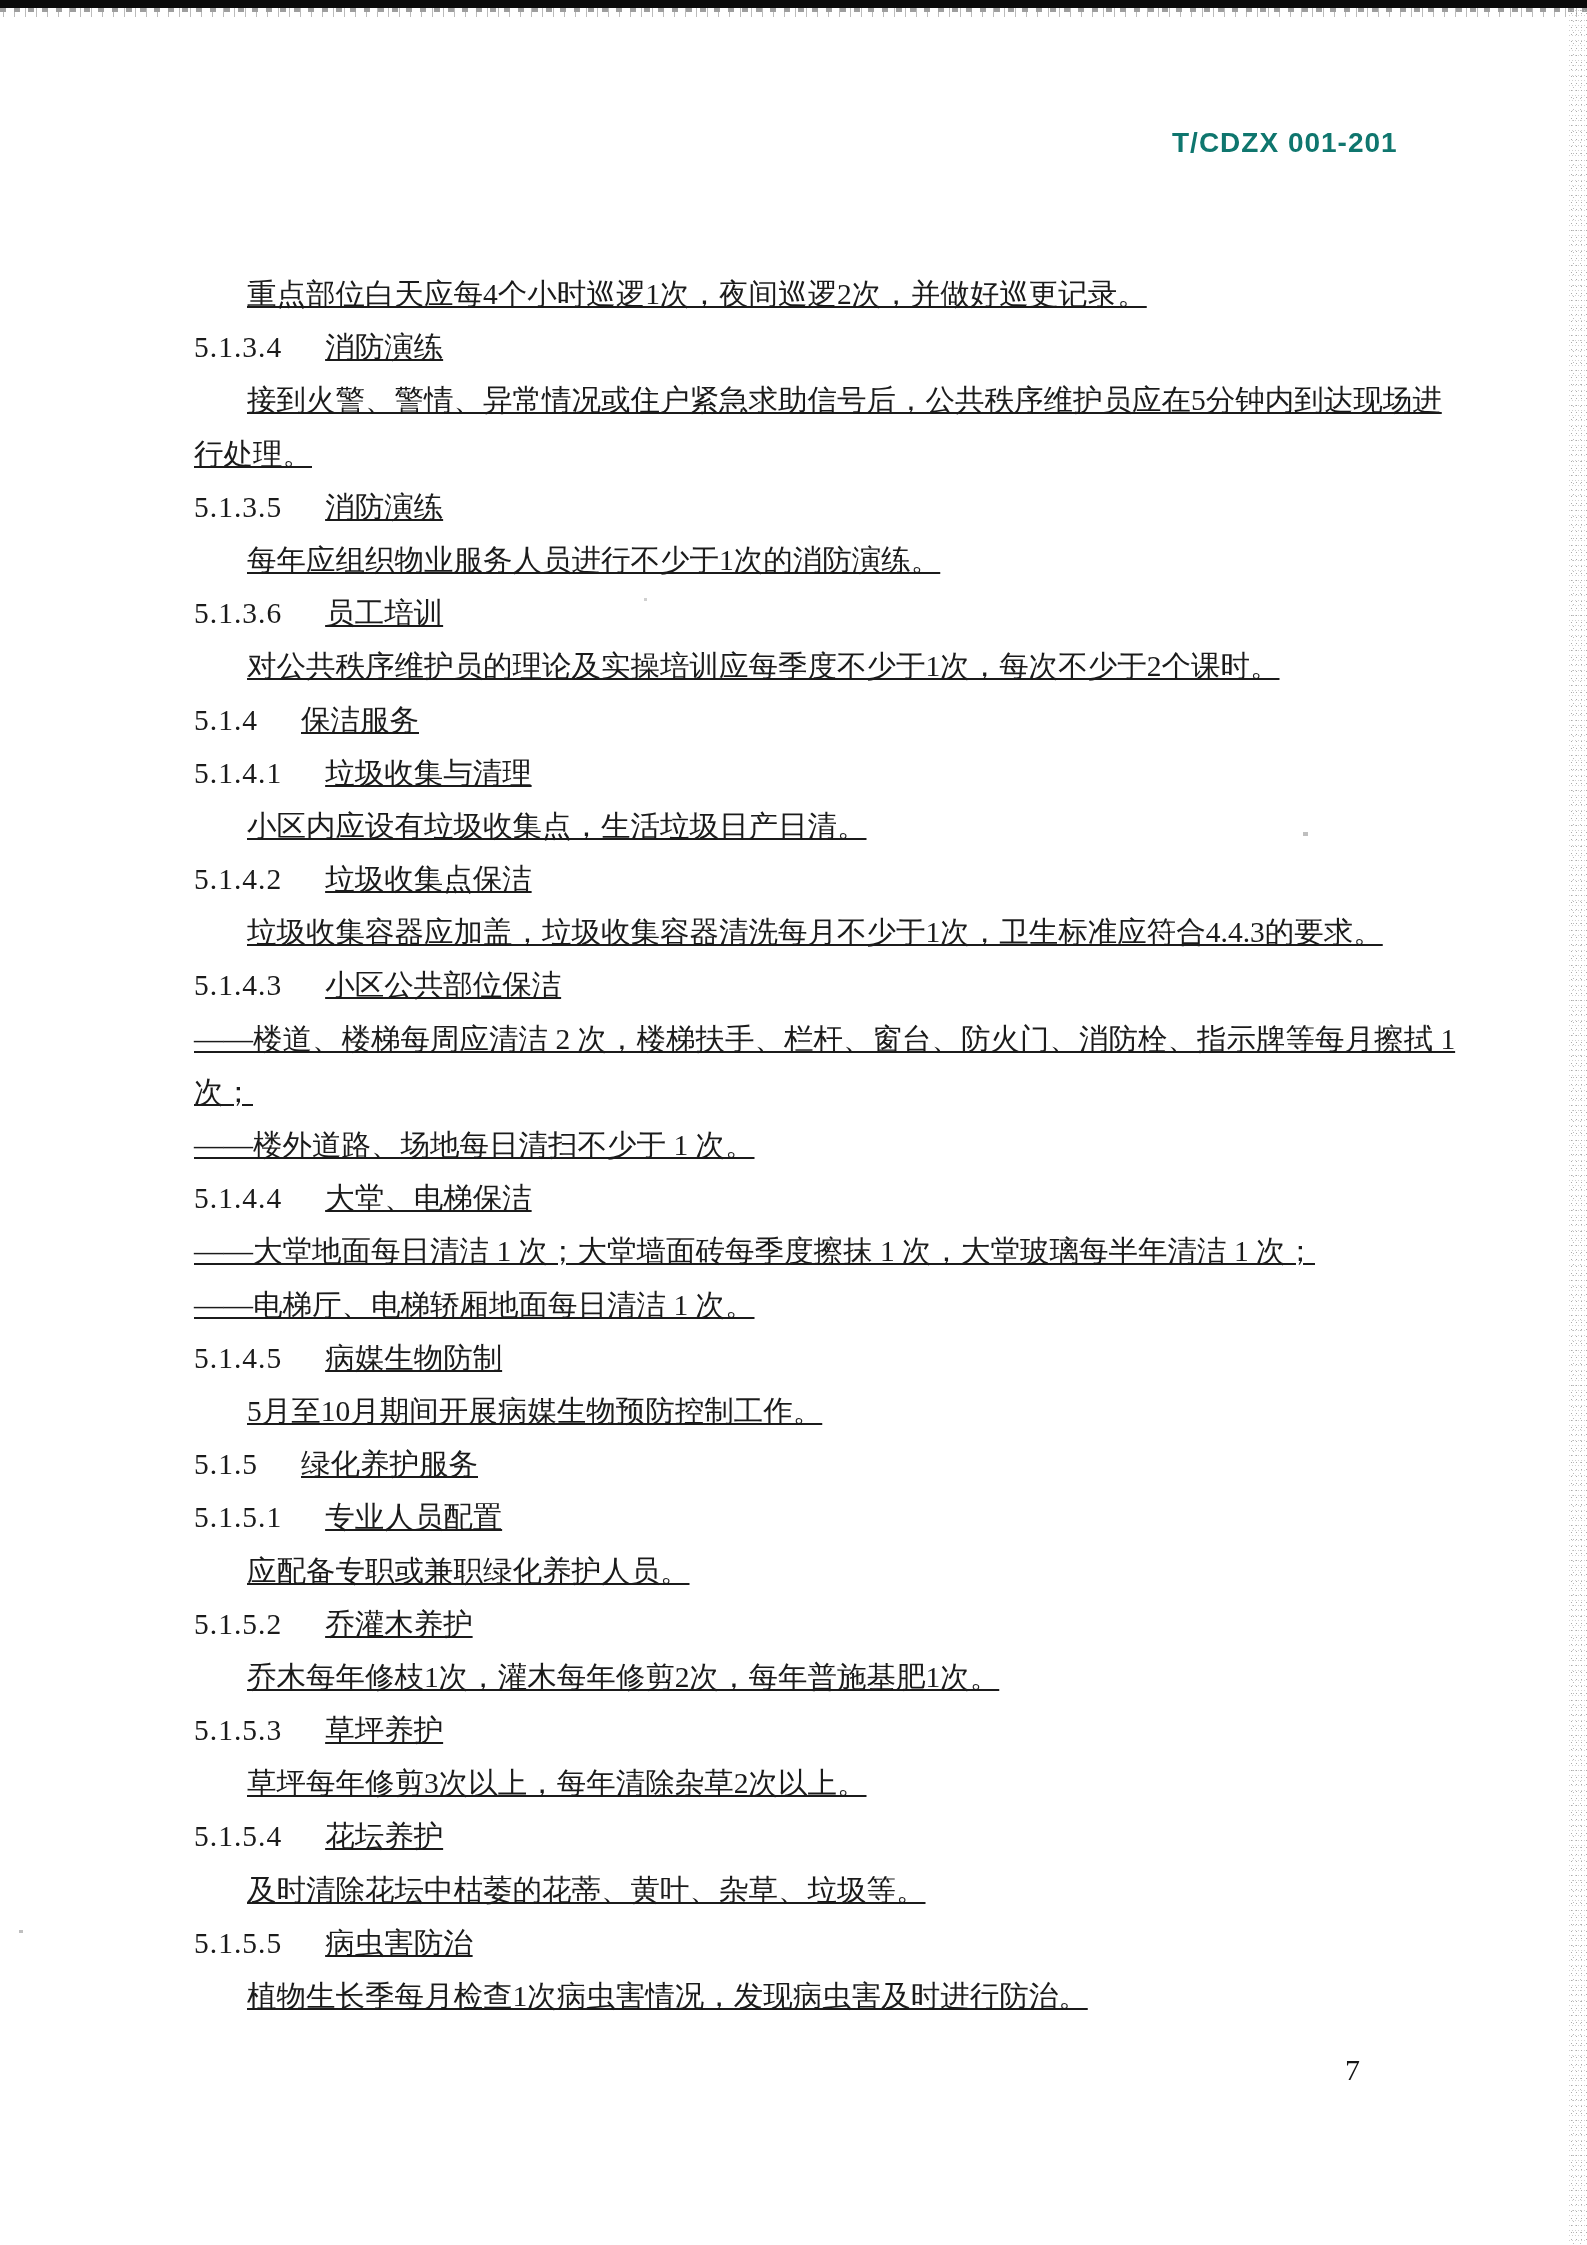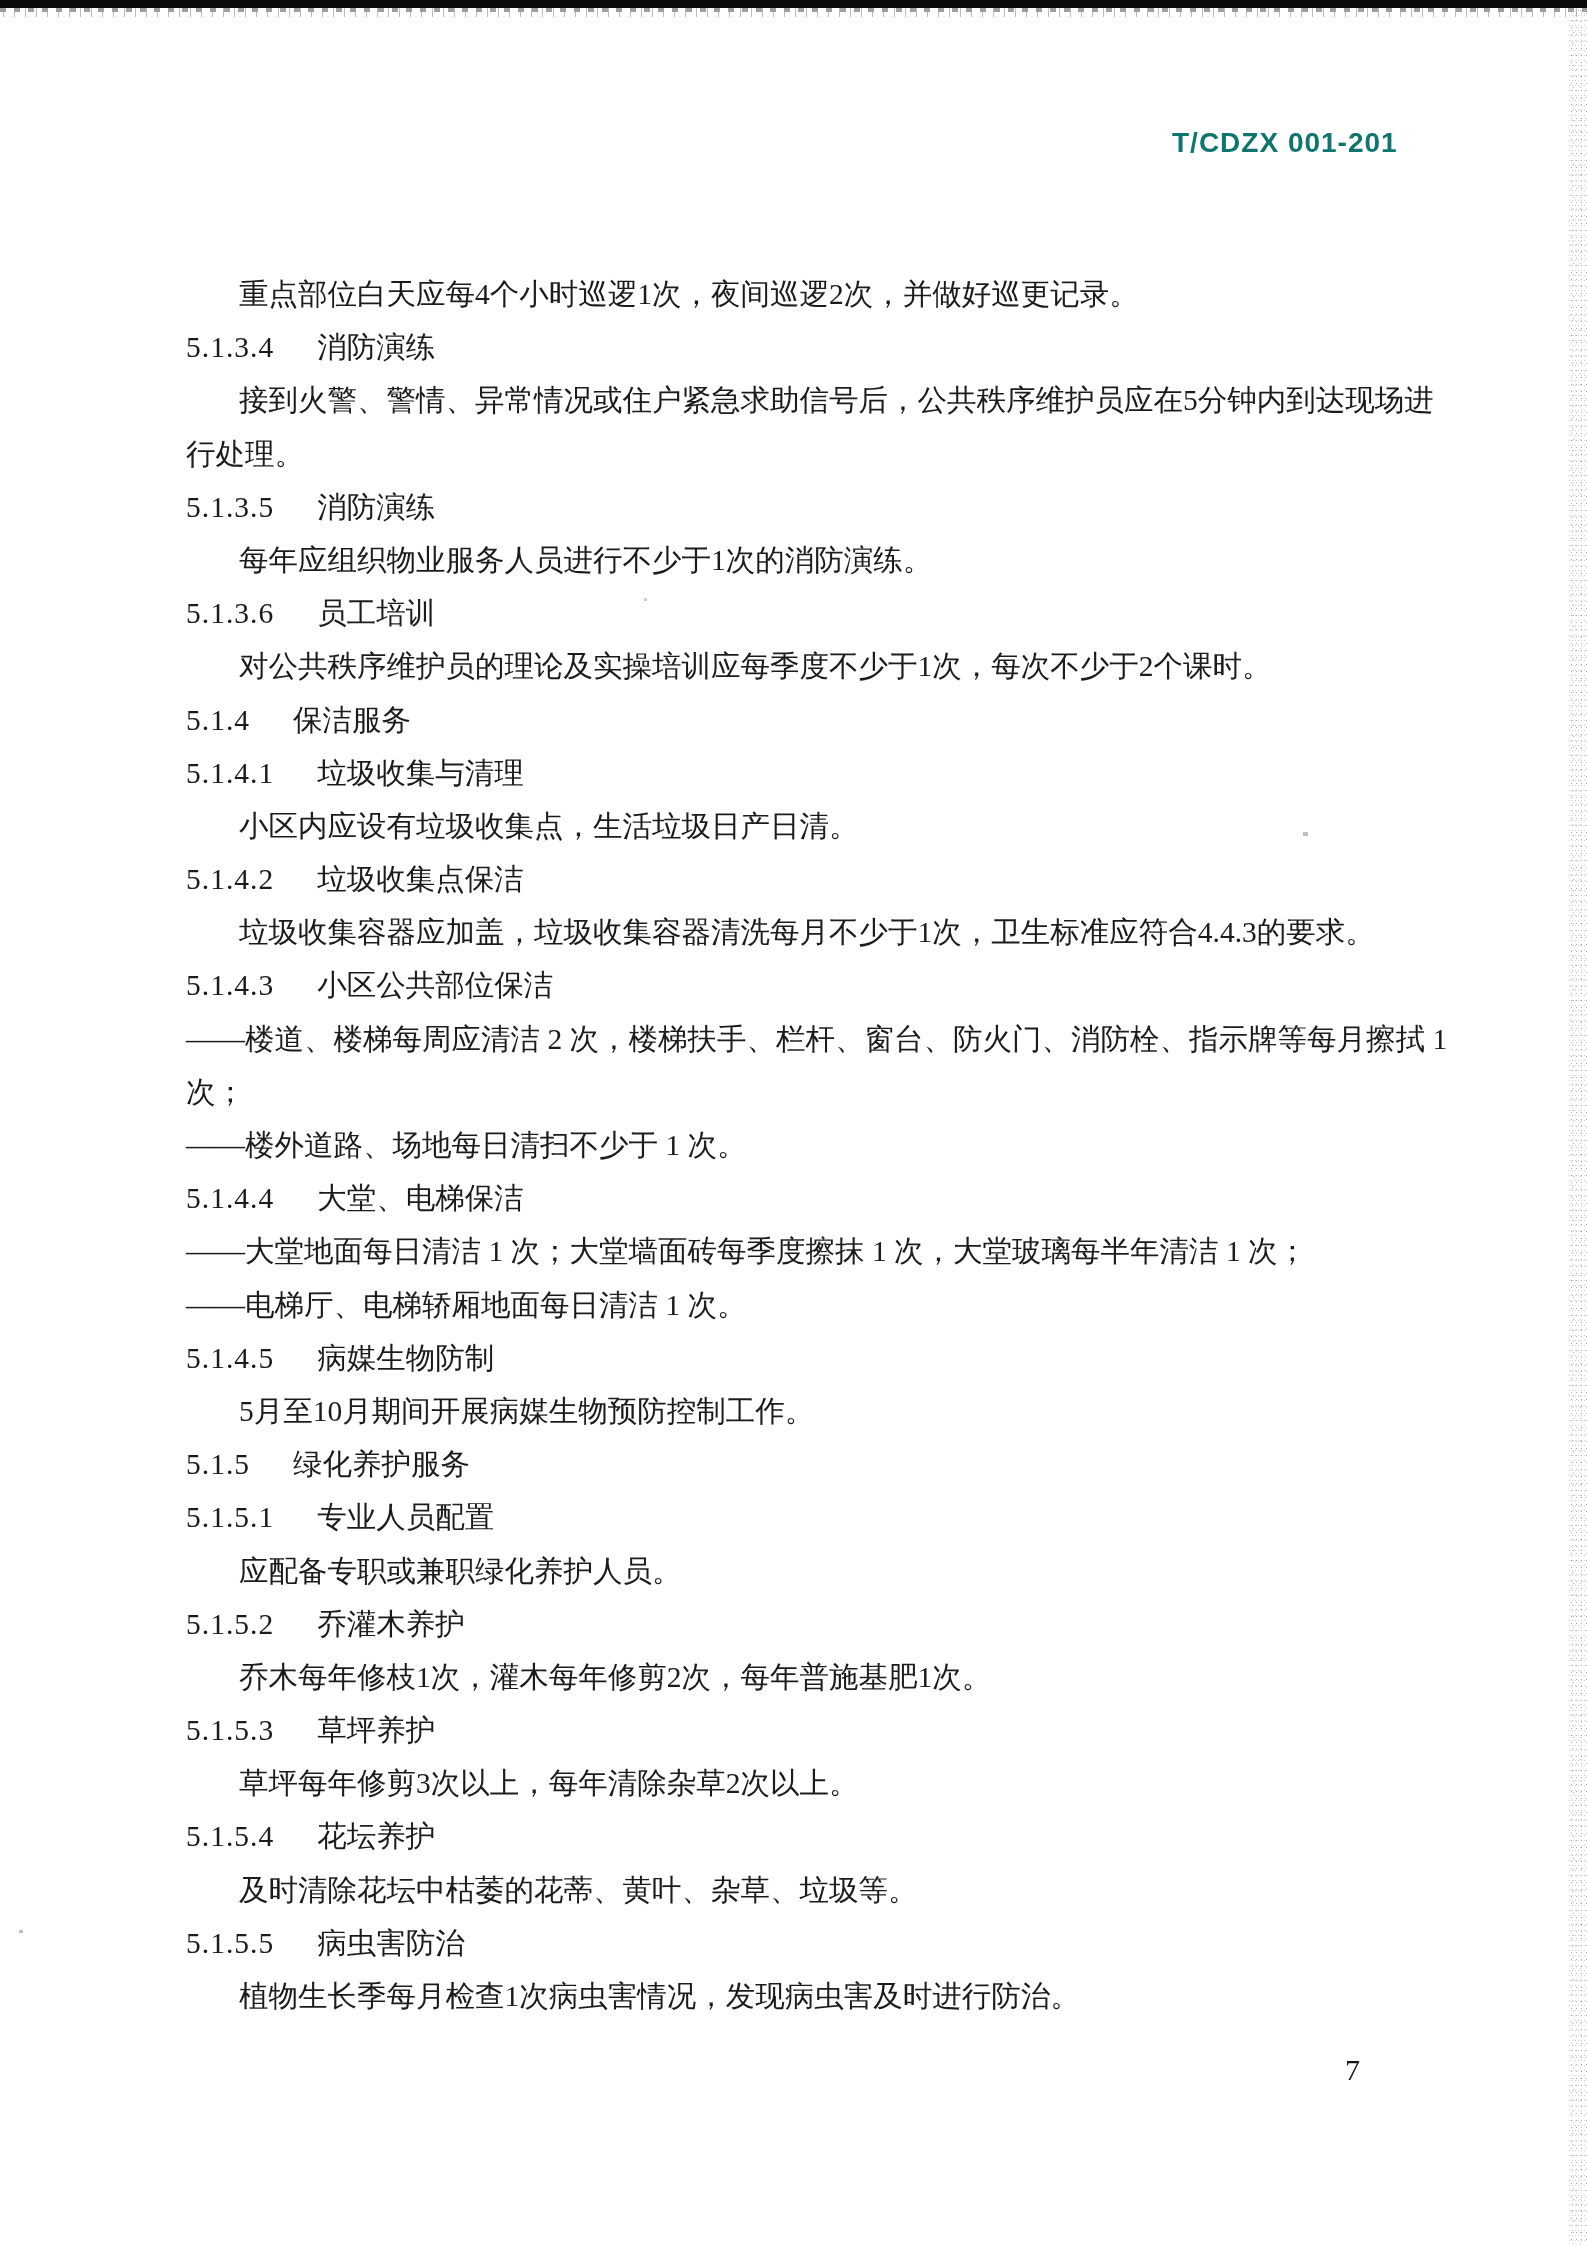--- a/index.html
+++ b/index.html
@@ -40,22 +40,23 @@
   .speck.s2{left:19px;top:1930px;width:4px;height:3px;}
   .speck.s3{left:644px;top:598px;width:3px;height:3px;opacity:.4;}
   
   .header-ref{
     position:absolute;top:126px;left:1172px;
     font-family:"Liberation Sans","DejaVu Sans",sans-serif;
     font-weight:bold;font-size:28px;line-height:34px;
     letter-spacing:1px;color:#0f766e;
   }
   .content{
-    position:absolute;left:186px;top:268px;width:1250px;
+    position:absolute;left:194px;top:268px;width:1250px;
     font-size:29.5px;
+    text-decoration:underline;
   }
   .line{
     height:53.2px;line-height:53.2px;
     white-space:nowrap;
   }
   .line.paragraph{text-indent:53px;}
   .line.flush{text-indent:0;}
   .line.heading{text-indent:0;}
   .clause-num{display:inline-block;margin-right:43px;letter-spacing:1px;}
   .page-number{

